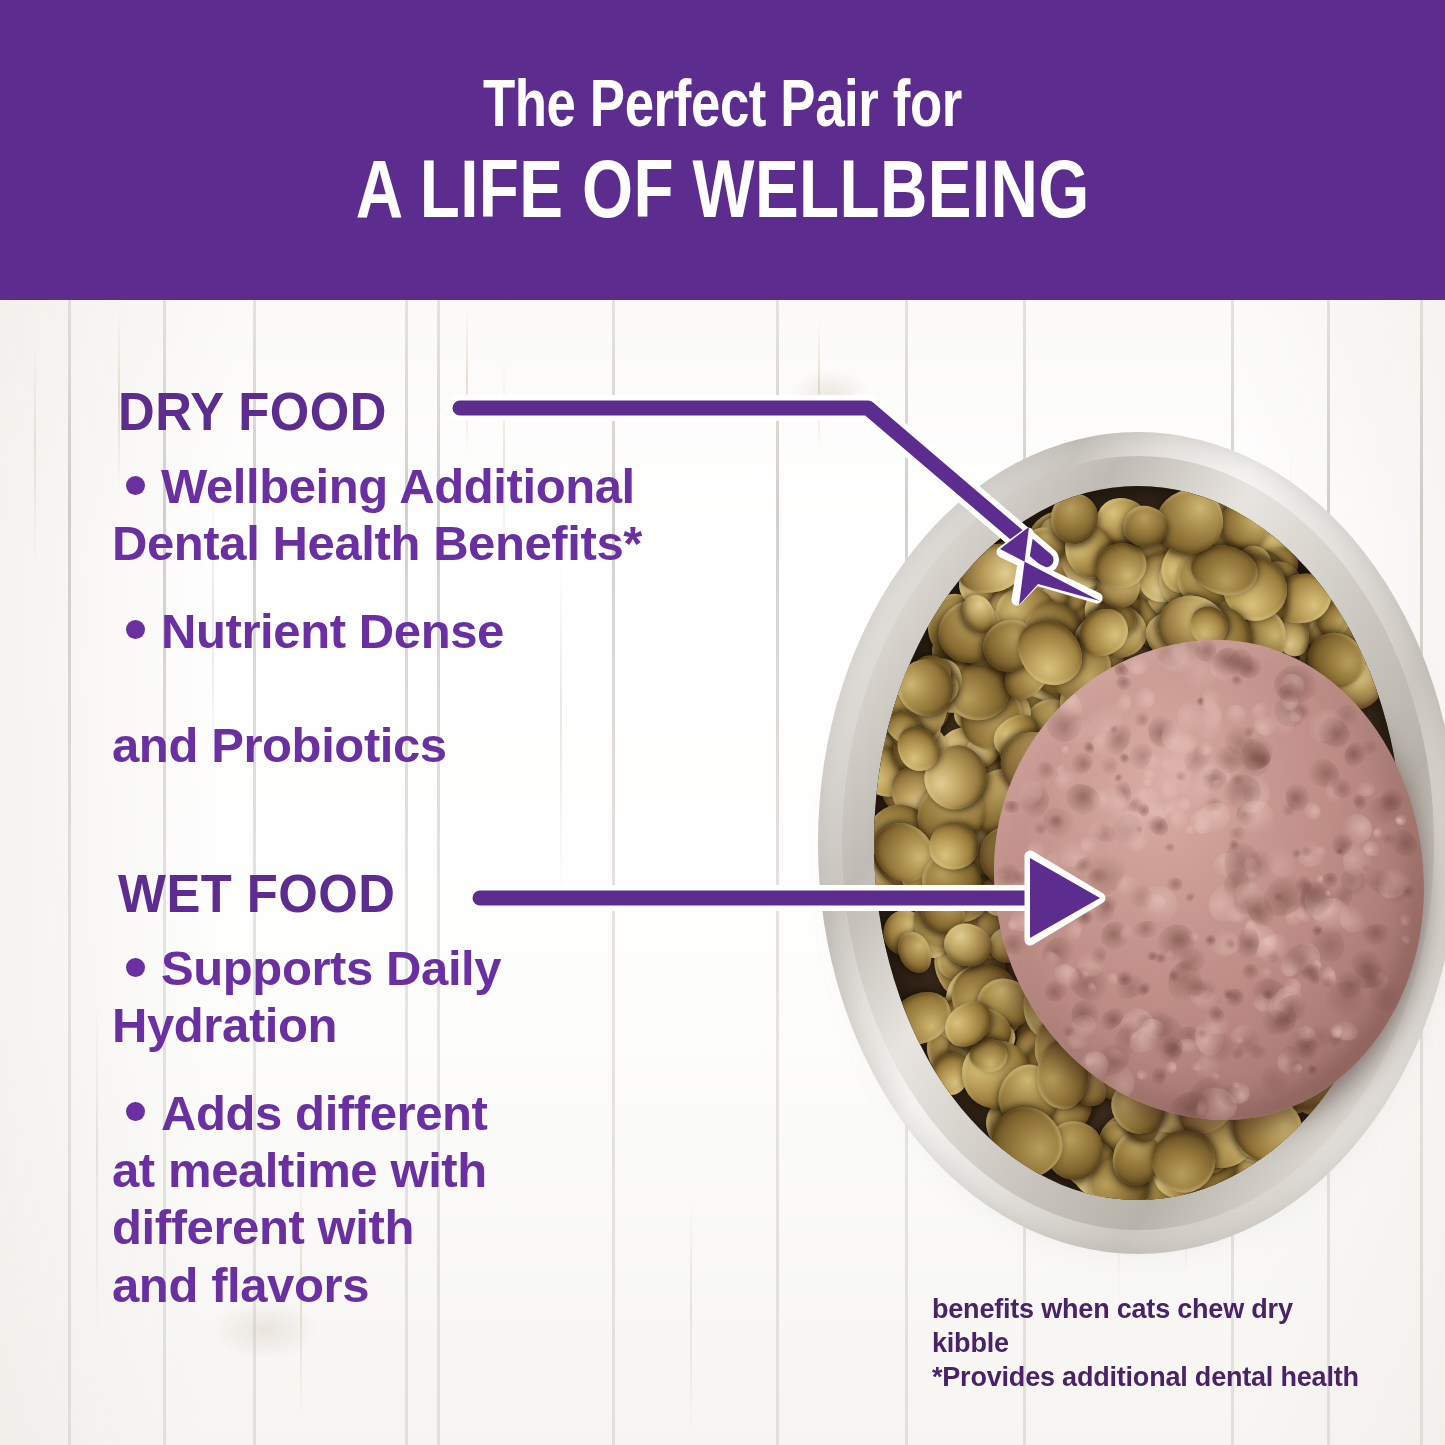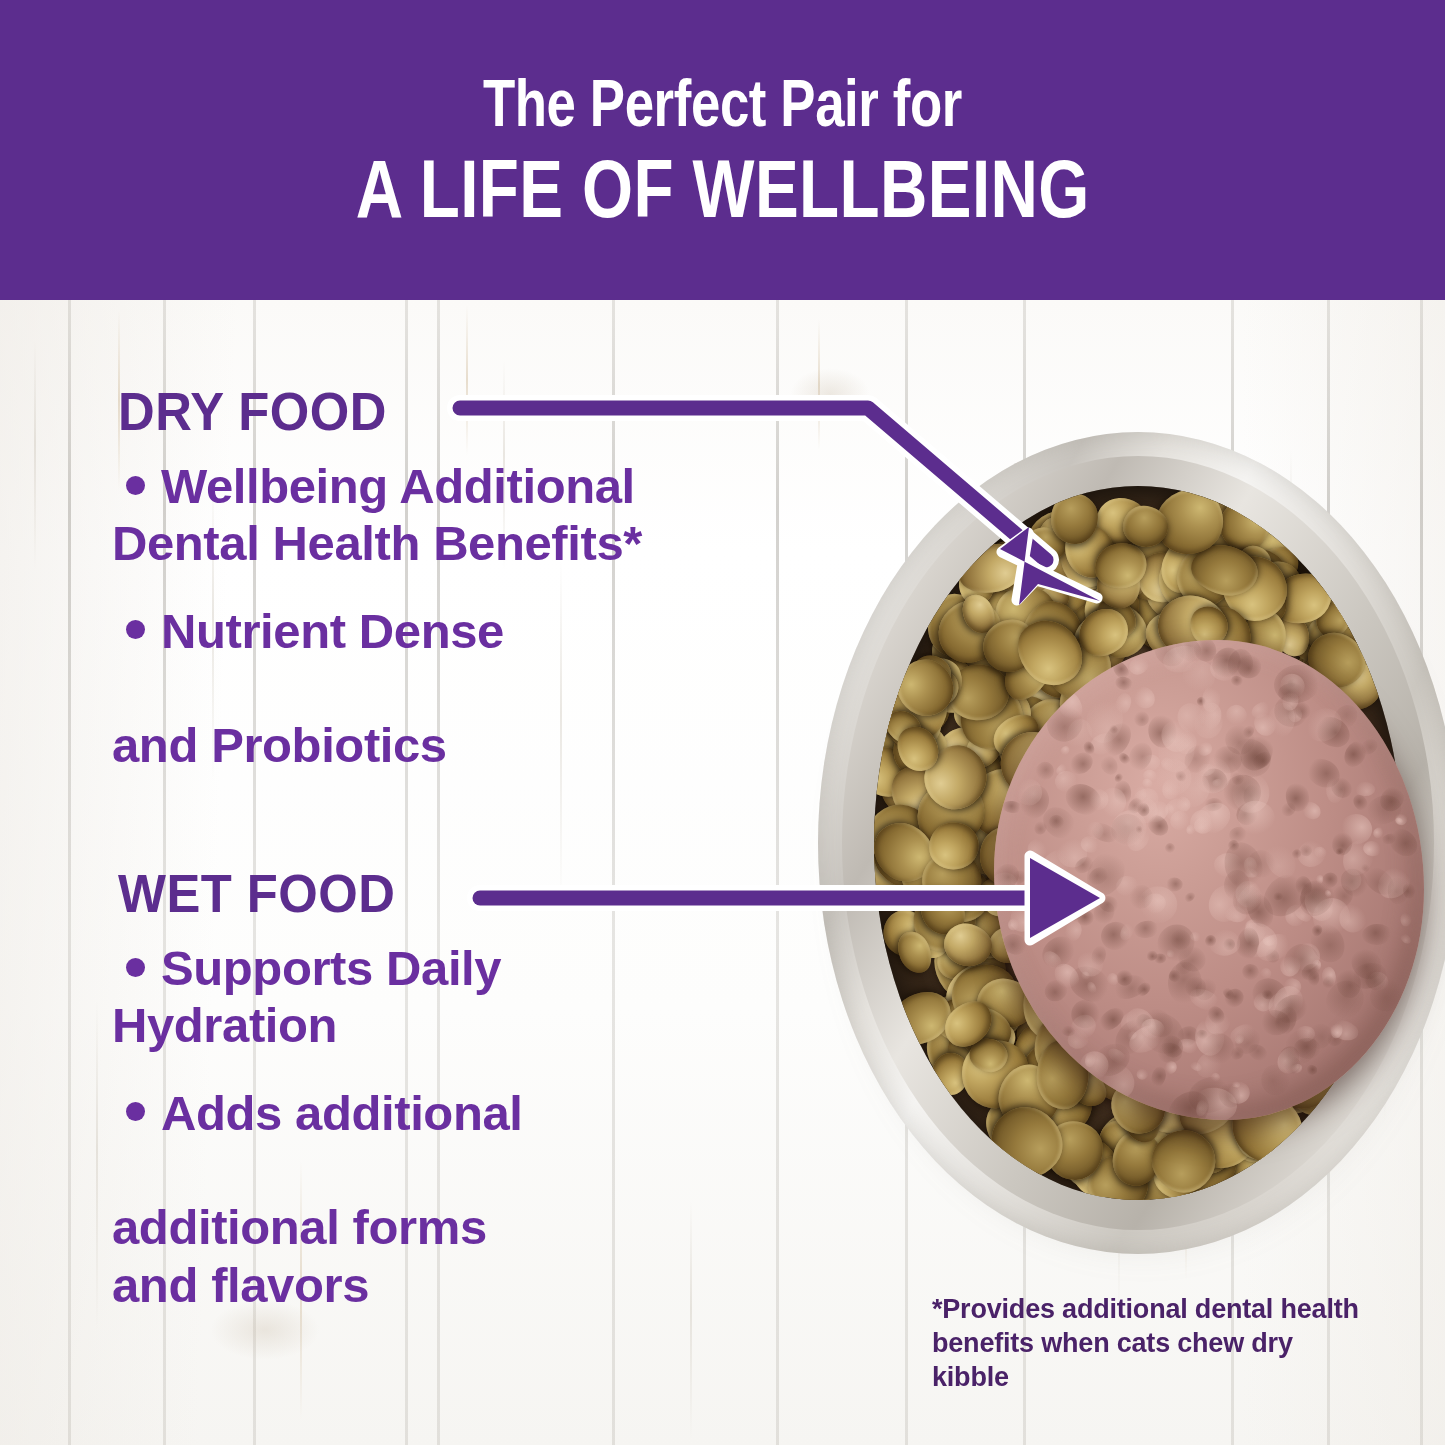--- a/index.html
+++ b/index.html
@@ -1170,23 +1170,23 @@
     </div>
 
     <div class="sec-head" style="top:562px;">WET FOOD</div>
 
     <div class="bullets" style="top:640px;">
       <div class="bullet-item">
         <span class="dot"></span><span>Supports Daily</span><br>
         <span>Hydration</span>
       </div>
       <div class="bullet-item">
-        <span class="dot"></span><span>Adds additional</span><br>
-        <br>
-        <span>additional forms</span><br>
+        <span class="dot"></span><span>Adds different</span><br>
+        <span>at mealtime with</span><br>
+        <span>different with</span><br>
         <span>and flavors</span>
       </div>
     </div>
   </div>
 
   <svg class="arrows" viewBox="0 0 1445 1445">
 
     <g>
       <path d="M 460 408 L 868 408 L 1046 560" fill="none" stroke="#ffffff" stroke-width="26" stroke-linecap="round" stroke-linejoin="round"></path>
       <path d="M 460 408 L 868 408 L 1046 560" fill="none" stroke="#5c2d8e" stroke-width="15" stroke-linecap="round" stroke-linejoin="round"></path>
@@ -1196,17 +1196,17 @@
 
     <g>
       <path d="M 480 898 L 1045 898" fill="none" stroke="#ffffff" stroke-width="26" stroke-linecap="round" stroke-linejoin="round"></path>
       <path d="M 480 898 L 1045 898" fill="none" stroke="#5c2d8e" stroke-width="15" stroke-linecap="round" stroke-linejoin="round"></path>
       <path d="M 1100 898 L 1030 856 L 1030 940 Z" fill="#5c2d8e" stroke="#ffffff" stroke-width="11" stroke-linejoin="round"></path>
       <path d="M 1100 898 L 1030 858 L 1030 938 Z" fill="#5c2d8e"></path>
     </g>
   </svg>
 
   <div class="footnote">
+    <div>benefits when cats chew dry kibble</div>
     <div>*Provides additional dental health</div>
-    <div>benefits when cats chew dry kibble</div>
   </div>
 
 </div>
 
 </body></html>

